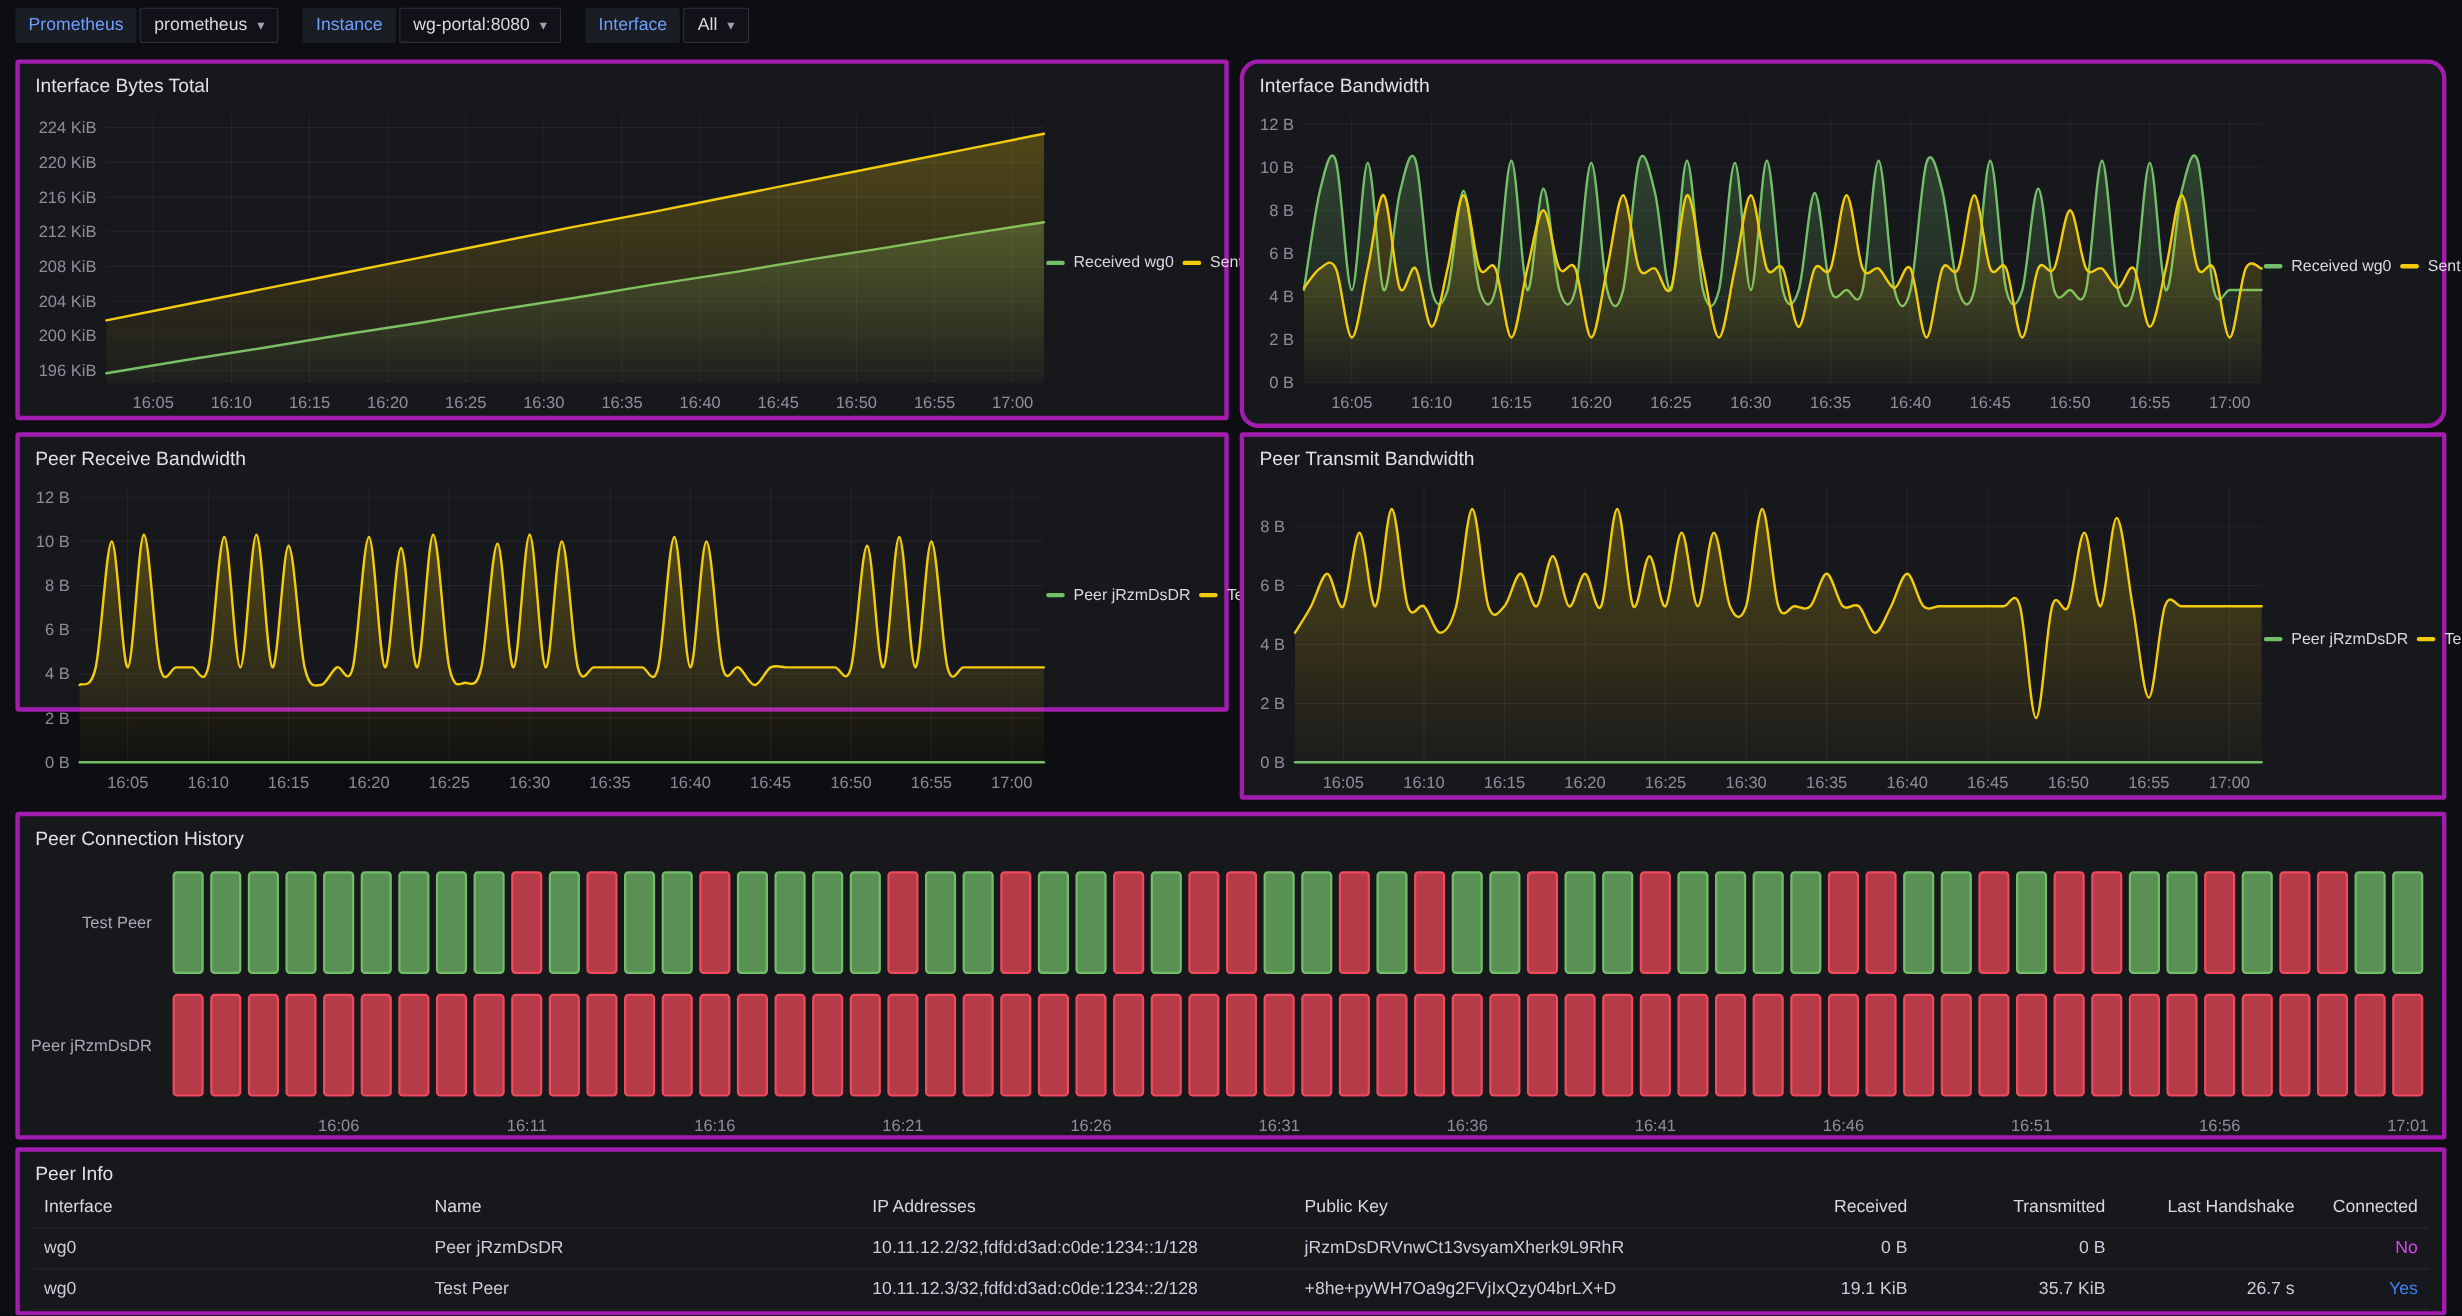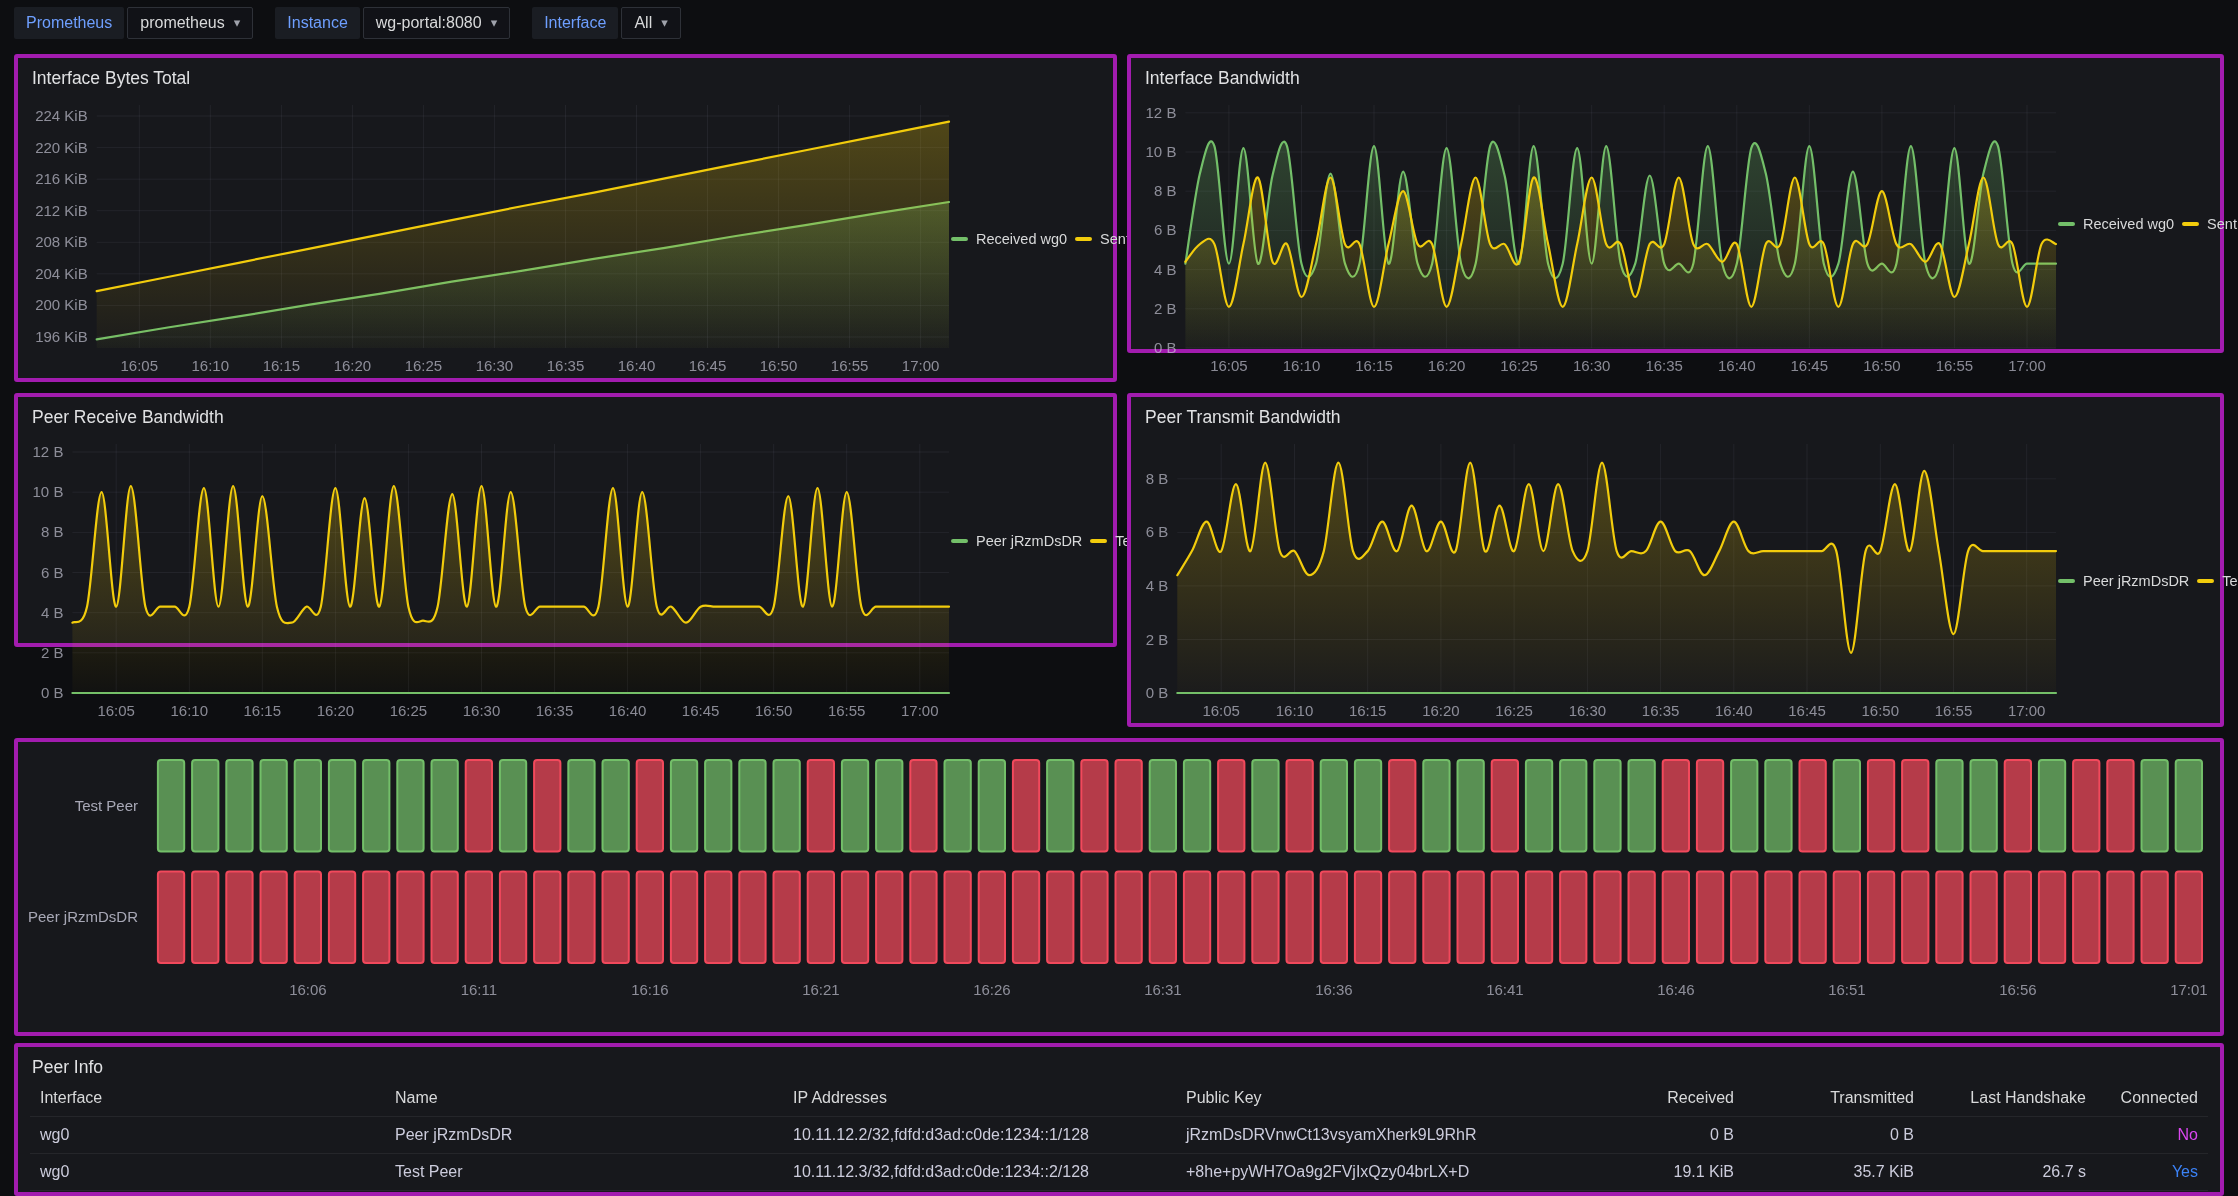--- a/index.html
+++ b/index.html
@@ -130,21 +130,21 @@
             <span>Received wg0</span>
           </div>
           <div class="legend-item">
             <span class="swatch" style="background: rgb(242, 204, 12);"></span>
             <span>Sent wg0</span>
           </div>
         </div>
     </div>
   </section>
 
-  <section class="panel" style="left:1127px;top:54px;width:1097px;height:299px;">
+  <section class="panel" style="left:1127px;top:54px;width:1097px;height:335px;border-radius:17px;">
     <header class="panel-header">
       <h2 class="panel-title">Interface Bandwidth</h2>
     </header>
     <div class="panel-body">
       <div class="chart">
           <svg width="929" height="289" viewBox="0 0 929 289">
             <line x1="50.4" x2="921" y1="255.0" y2="255.0" stroke="rgba(204,204,220,0.07)" stroke-width="1"></line>
             <text x="41.4" y="260.0" fill="rgba(204,204,220,0.65)" font-size="15" text-anchor="end">0 B</text>
             <line x1="50.4" x2="921" y1="215.8" y2="215.8" stroke="rgba(204,204,220,0.07)" stroke-width="1"></line>
             <text x="41.4" y="220.8" fill="rgba(204,204,220,0.65)" font-size="15" text-anchor="end">2 B</text>
@@ -349,20 +349,23 @@
           </div>
           <div class="legend-item">
             <span class="swatch" style="background: rgb(242, 204, 12);"></span>
             <span>Test Peer</span>
           </div>
         </div>
     </div>
   </section>
 
   <section class="panel" style="left:14px;top:738px;width:2210px;height:298px;">
+    <header class="panel-header">
+      <h2 class="panel-title">Peer Connection History</h2>
+    </header>
     <div class="panel-body">
       <div class="chart">
           <svg width="2194" height="259" viewBox="0 0 2194 259">
             <text x="116" y="66.8" fill="rgba(204,204,220,0.80)" font-size="15" text-anchor="end">Test Peer</text>
             <rect x="135.9" y="16.0" width="26.3" height="91.4" rx="3" fill="#73bf69" fill-opacity="0.72" stroke="#73bf69" stroke-width="2"></rect>
             <rect x="170.1" y="16.0" width="26.3" height="91.4" rx="3" fill="#73bf69" fill-opacity="0.72" stroke="#73bf69" stroke-width="2"></rect>
             <rect x="204.3" y="16.0" width="26.3" height="91.4" rx="3" fill="#73bf69" fill-opacity="0.72" stroke="#73bf69" stroke-width="2"></rect>
             <rect x="238.5" y="16.0" width="26.3" height="91.4" rx="3" fill="#73bf69" fill-opacity="0.72" stroke="#73bf69" stroke-width="2"></rect>
             <rect x="272.7" y="16.0" width="26.3" height="91.4" rx="3" fill="#73bf69" fill-opacity="0.72" stroke="#73bf69" stroke-width="2"></rect>
             <rect x="306.9" y="16.0" width="26.3" height="91.4" rx="3" fill="#73bf69" fill-opacity="0.72" stroke="#73bf69" stroke-width="2"></rect>

